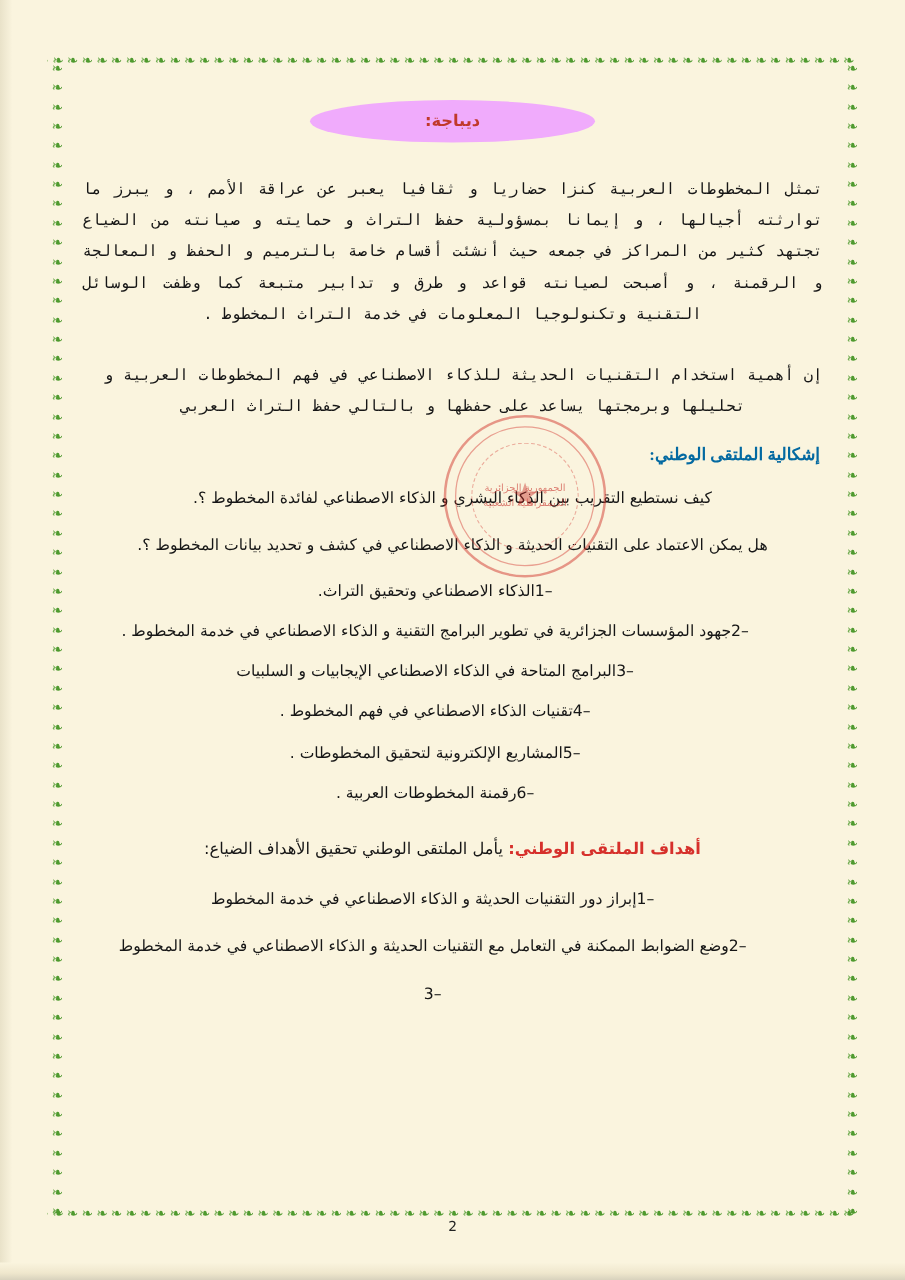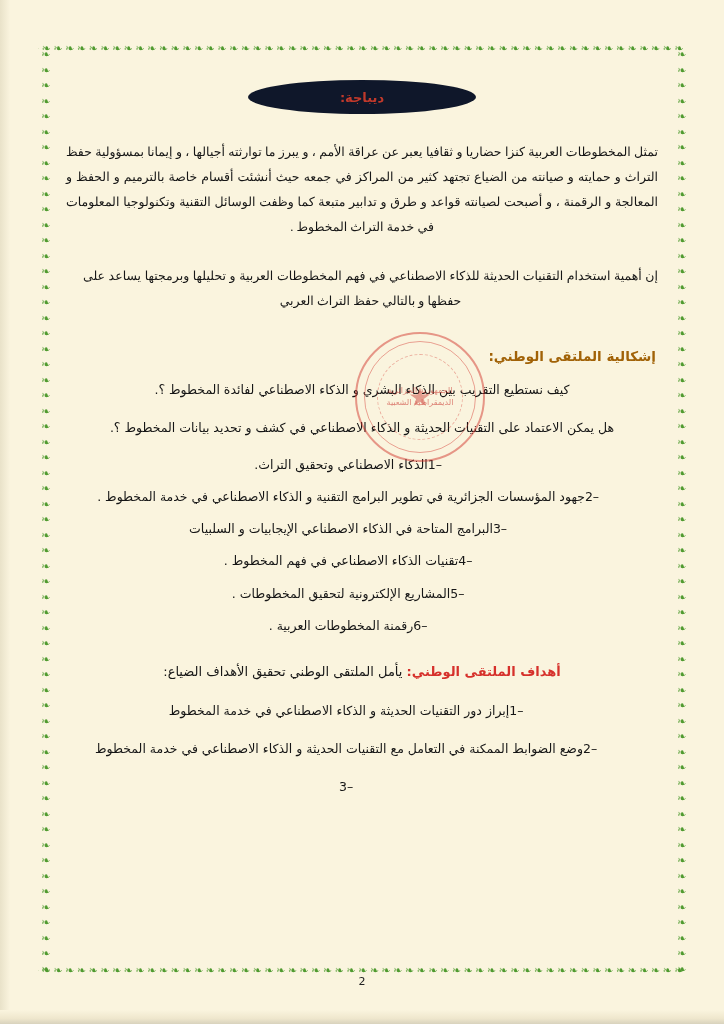--- a/index.html
+++ b/index.html
@@ -59,52 +59,53 @@
     top: 70px;
     bottom: 70px;
     direction: rtl;
     text-align: justify;
   }
 
   .title-ellipse {
     width: 228px;
     height: 34px;
     margin: 10px auto 0 auto;
-    background: #0f172a;
+    background: #f0abfc;
     border-radius: 50%;
     color: #c0392b;
     font-size: 13px;
     font-weight: bold;
     display: flex;
     align-items: center;
     justify-content: center;
     font-family: "DejaVu Sans", sans-serif;
   }
 
   p.para {
     font-size: 12.5px;
     line-height: 2.0;
     color: #161616;
     margin: 26px 4px 0 4px;
     text-align: justify;
     text-align-last: center;
-    font-family: Liberation Serif, serif;
+    font-family: Liberation Mono, monospace;
   }
   p.para.second {
     margin-top: 24px;
     margin-left: 21px;
   }
 
   .heading-red {
-    color: #a16207;
+    color: #0369a1;
     font-size: 13.5px;
     font-weight: bold;
-    margin: 34px 0 0 0;
+    margin: 16px 0 0 0;
     text-align: right;
     padding-right: 6px;
+    font-family: Liberation Serif, serif;
   }
   .q-line {
     font-size: 12.5px;
     color: #161616;
     margin: 14px 0 0 0;
     text-align: center;
     line-height: 1.9;
   }
 
   .heading-red.axes {

